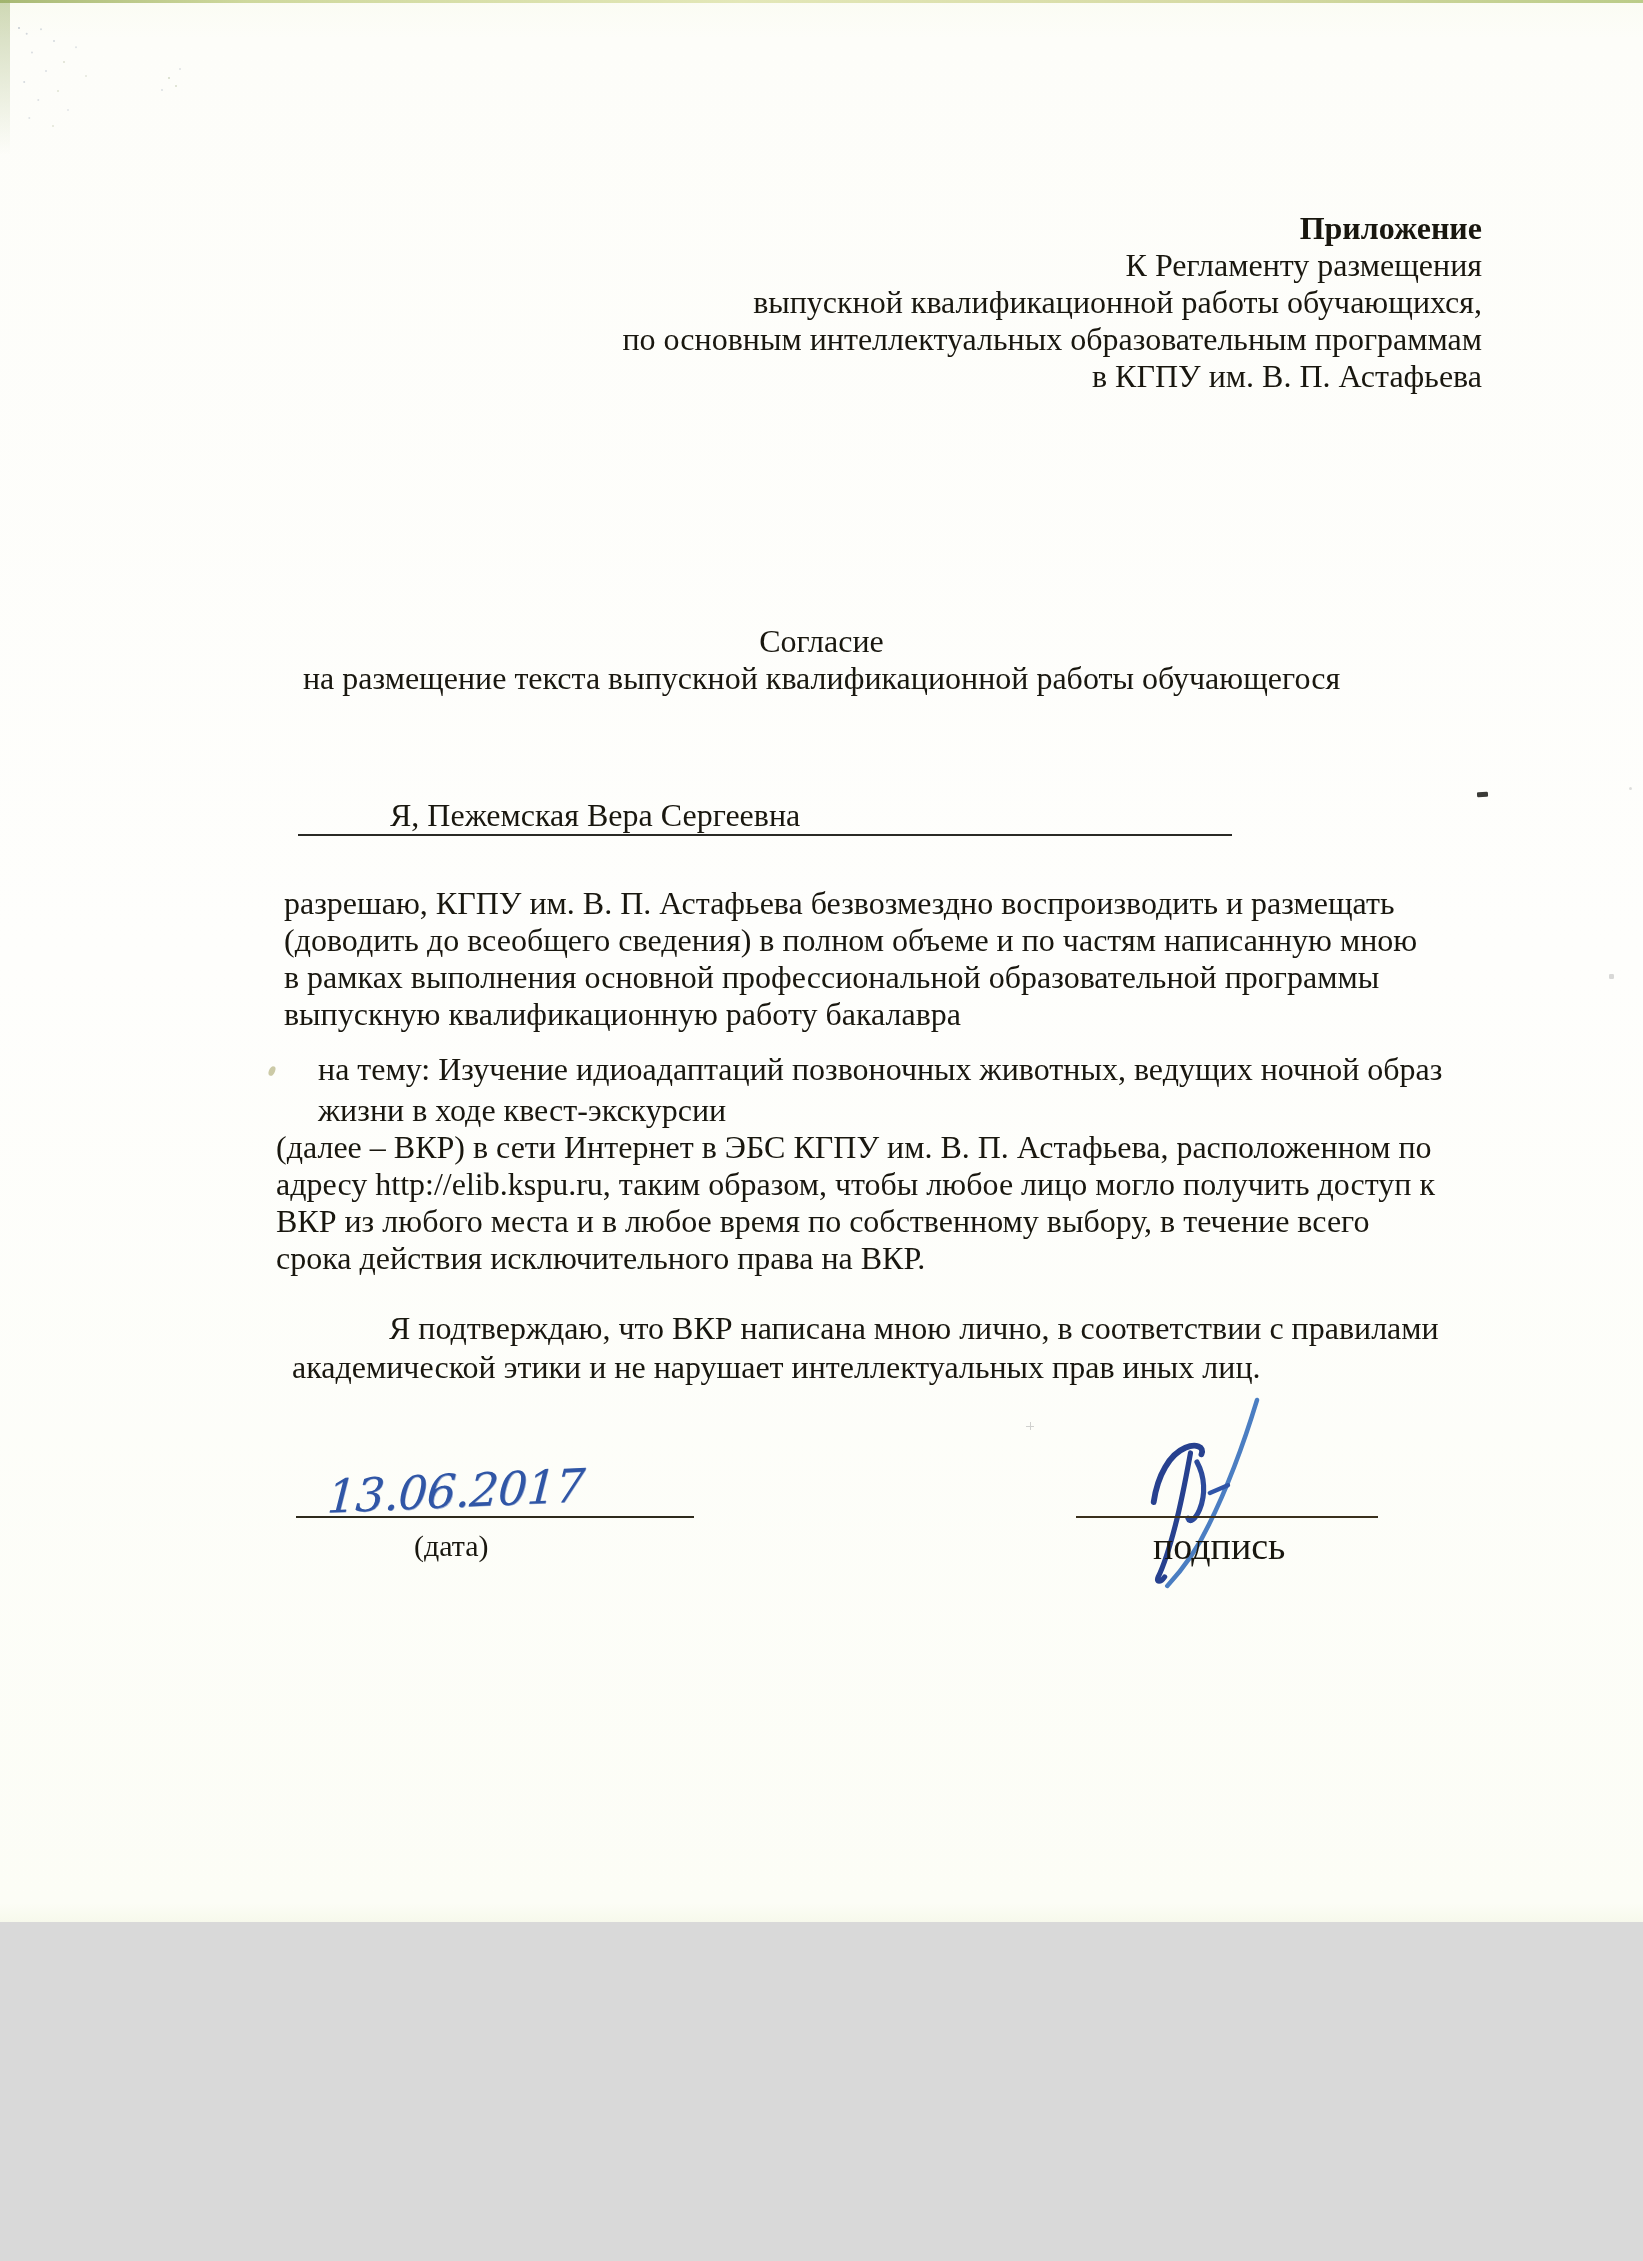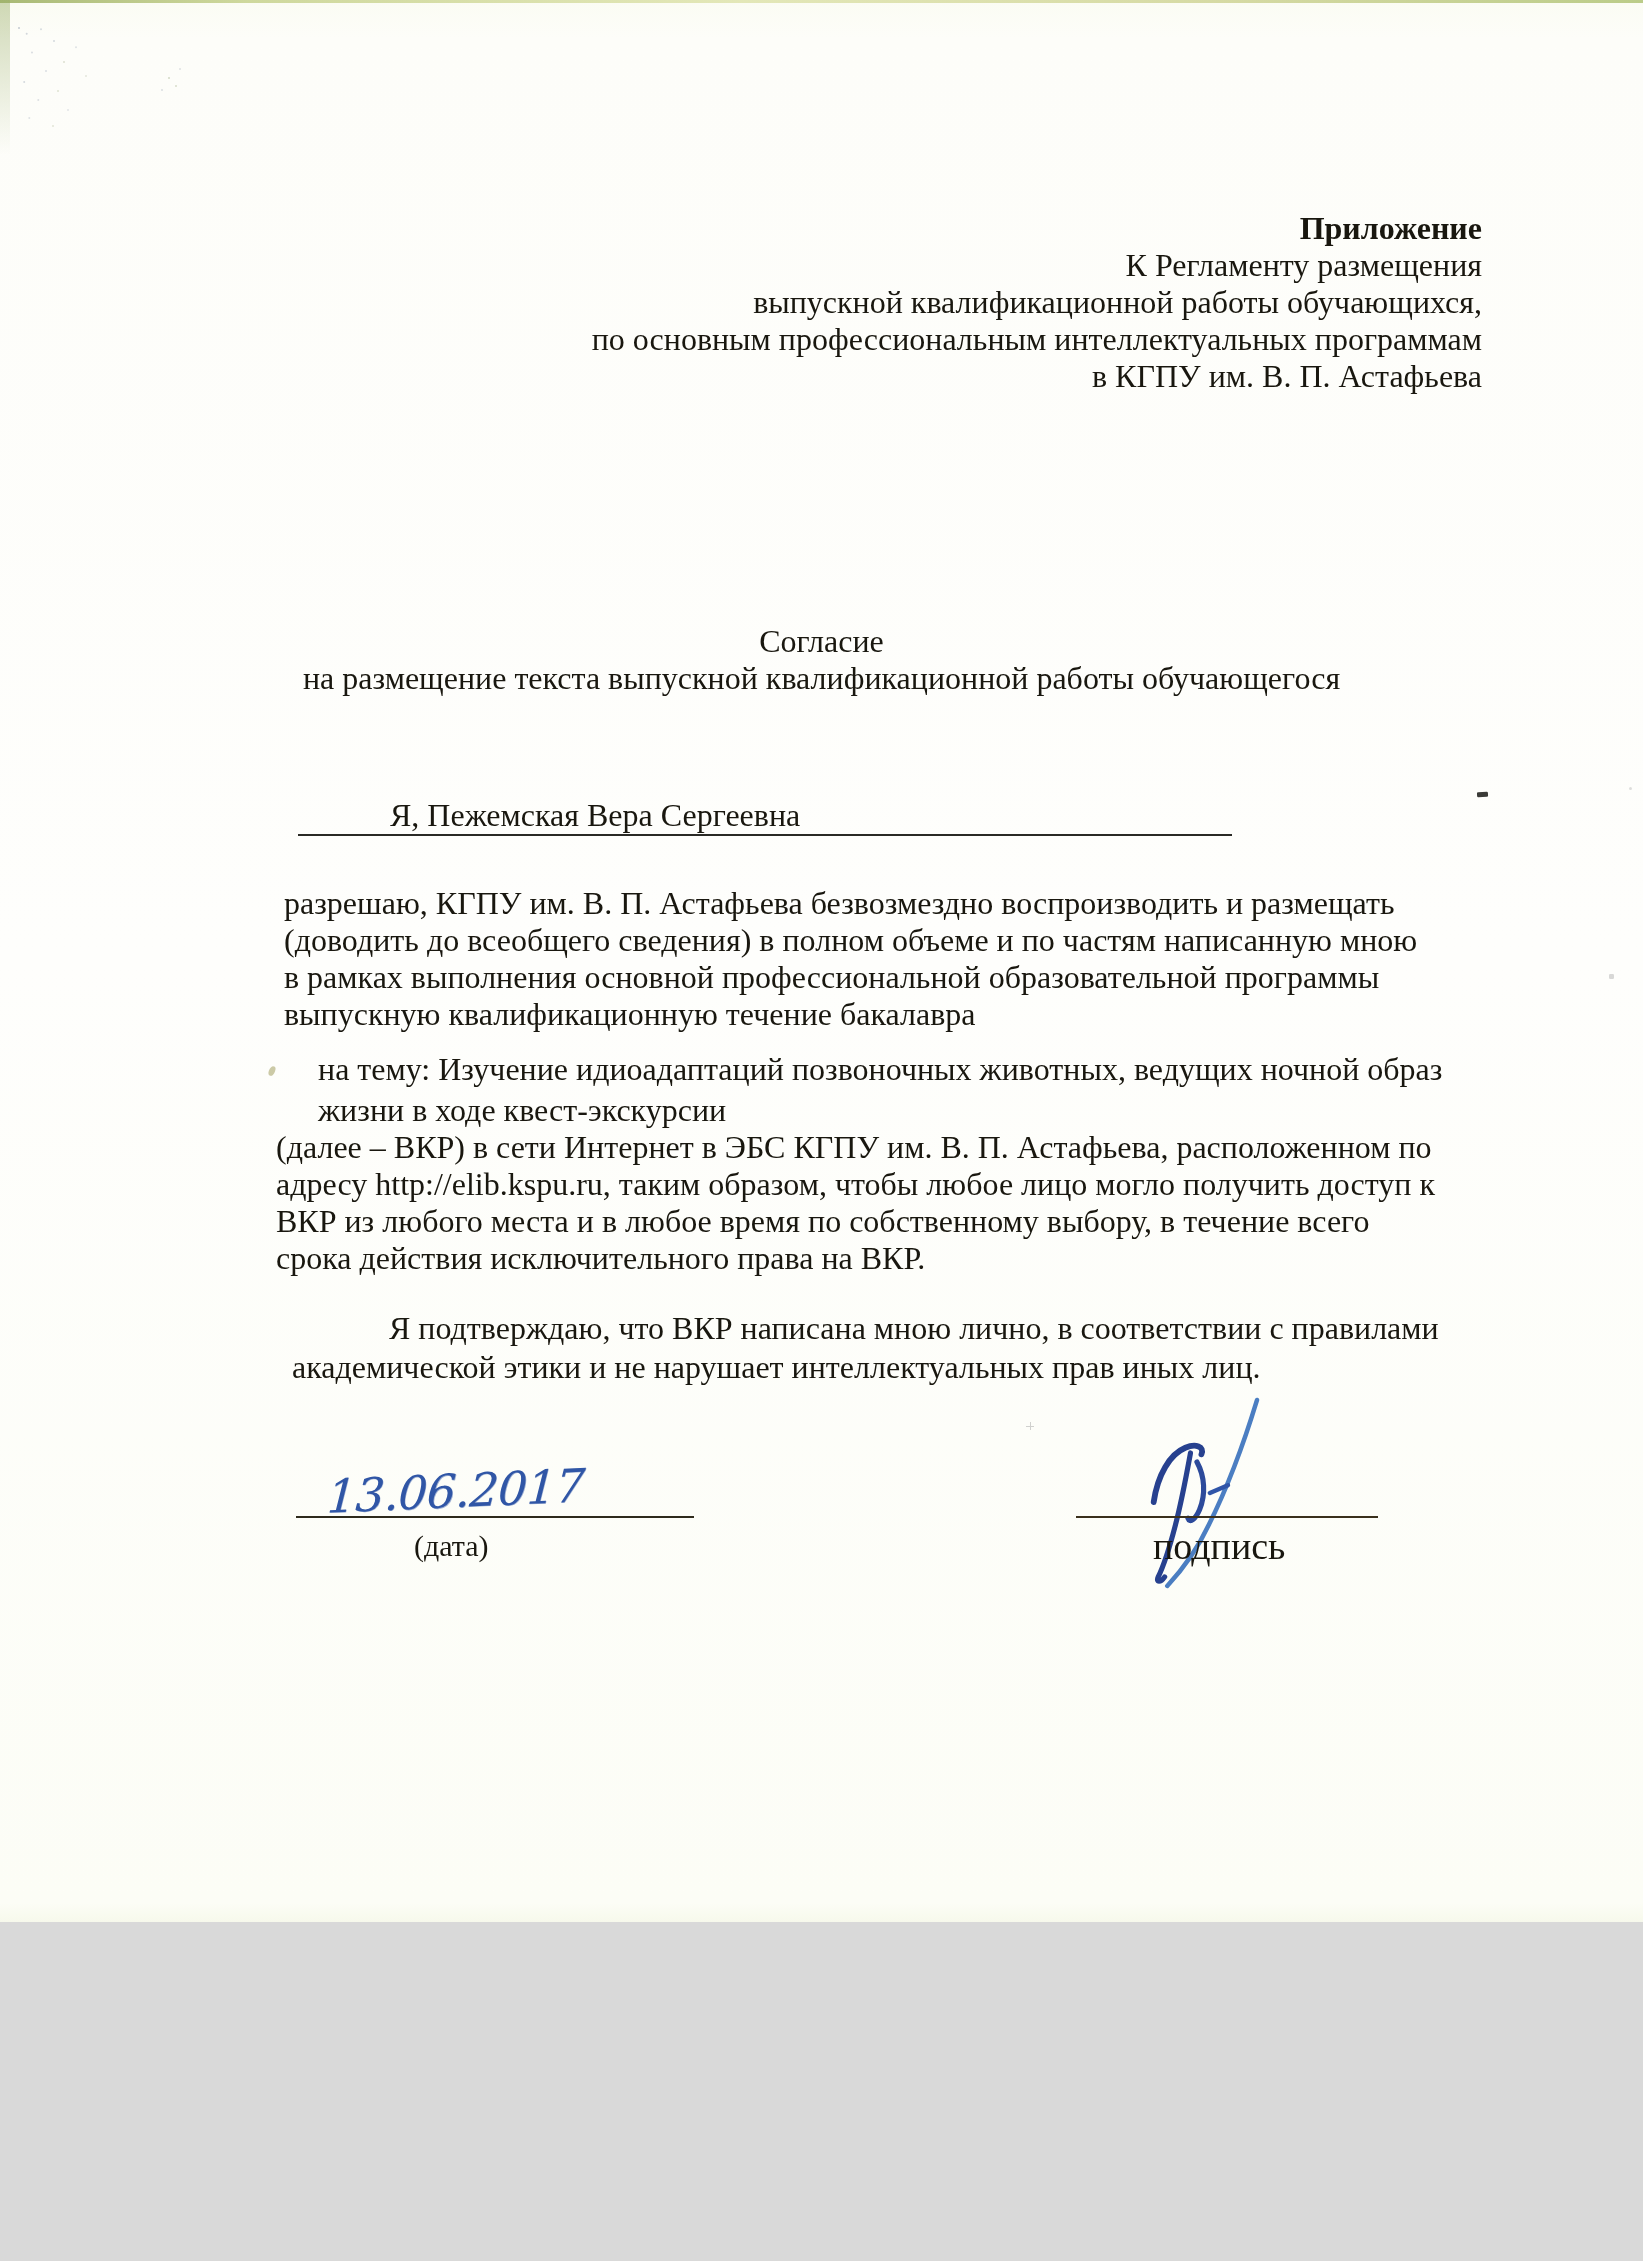--- a/index.html
+++ b/index.html
@@ -92,38 +92,38 @@
   <div class="mark-dash"></div>
   <div class="mark-comma"></div>
   <div class="mark-cross"></div>
   <div class="dot-a"></div>
   <div class="dot-b"></div>
 
   <div class="header-block">
     <div class="tl first">Приложение</div>
     <div class="tl">К Регламенту размещения</div>
     <div class="tl">выпускной квалификационной работы обучающихся,</div>
-    <div class="tl">по основным профессиональным интеллектуальных программам</div>
+    <div class="tl">по основным интеллектуальных образовательным программам</div>
     <div class="tl">в КГПУ им. В. П. Астафьева</div>
   </div>
 
   <div class="title-block">
     <div class="tl">Согласие</div>
     <div class="tl">на размещение текста выпускной квалификационной работы обучающегося</div>
   </div>
 
   <div class="name-field">
     <span class="tl">Я, Пежемская Вера Сергеевна</span>
   </div>
 
   <div class="para para-permission">
     <div class="tl">разрешаю, КГПУ им. В. П. Астафьева безвозмездно воспроизводить и размещать</div>
     <div class="tl">(доводить до всеобщего сведения) в полном объеме и по частям написанную мною</div>
     <div class="tl">в рамках выполнения основной профессиональной образовательной программы</div>
-    <div class="tl">выпускную квалификационную течение бакалавра</div>
+    <div class="tl">выпускную квалификационную работу бакалавра</div>
   </div>
 
   <div class="para para-topic">
     <div class="tl">на тему: Изучение идиоадаптаций позвоночных животных, ведущих ночной образ</div>
     <div class="tl">жизни в ходе квест-экскурсии</div>
   </div>
 
   <div class="para para-placement">
     <div class="tl">(далее – ВКР) в сети Интернет в ЭБС КГПУ им. В. П. Астафьева, расположенном по</div>
     <div class="tl">адресу http://elib.kspu.ru, таким образом, чтобы любое лицо могло получить доступ к</div>

